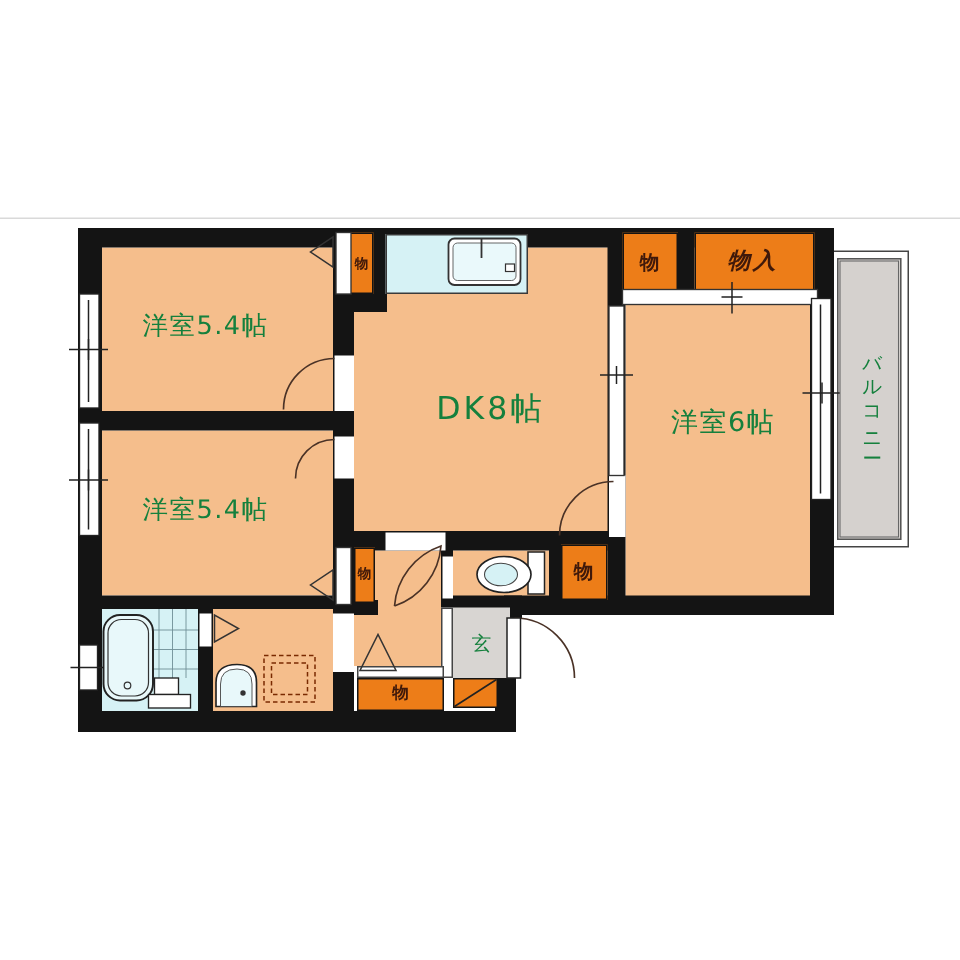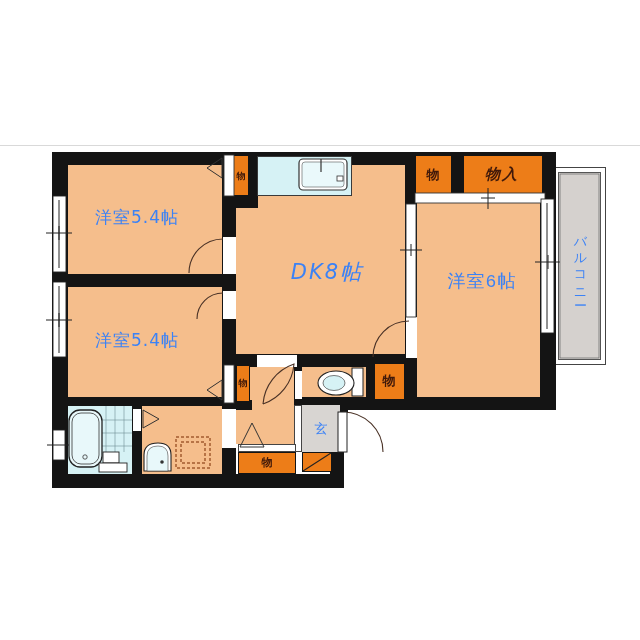--- a/index.html
+++ b/index.html
@@ -10,21 +10,21 @@
   .abs{position:absolute;}
   .floor{background:#F5BE8C;}
   .wall{background:#141414;}
   .closet{background:#ED7D18;border:1px solid #141414;box-sizing:border-box;}
   .counter{background:#D6F2F5;border:1px solid #3a3a3a;box-sizing:border-box;}
   .bath{background:#D6F2F5;}
   .genkan{background:#D8D5D2;}
   .stepstrip{background:#ffffff;border:1px solid #444;box-sizing:border-box;}
   .balcony-in{background:#D5D1CE;border:1px solid #555;box-sizing:border-box;}
   .balcony-out{background:#ffffff;border:1px solid #444;box-sizing:border-box;}
-  .lbl{position:absolute;transform:translate(-50%,-50%);color:#3b82f6;white-space:nowrap;z-index:60;}
+  .lbl{position:absolute;transform:translate(-50%,-50%);color:#15803d;white-space:nowrap;z-index:60;}
   .lbl-room{font-size:17px;letter-spacing:1px;}
   .lbl-dk{font-size:21px;letter-spacing:2px;}
   .lbl-closet{color:#40190a;font-weight:bold;}
   .lbl-vert{writing-mode:vertical-rl;letter-spacing:3px;}
   .faintline{background:#d9d9d9;}
   svg.overlay{position:absolute;left:0;top:0;z-index:40;pointer-events:none;}
   .z1{z-index:1}.z2{z-index:10}.z3{z-index:20}
 </style>
 </head>
 <body>
@@ -182,22 +182,22 @@
       <rect x="181" y="442" width="24" height="21"></rect>
     </g>
 
     <line x1="303" y1="471" x2="331" y2="453" stroke="#222" stroke-width="1.1"></line>
 
     <rect x="560" y="174" width="39" height="184" fill="none" stroke="#666" stroke-width="0.7"></rect>
   </svg>
 
   <div class="lbl lbl-room" style="left:137px;top:217px;">洋室5.4帖</div>
   <div class="lbl lbl-room" style="left:137px;top:340px;">洋室5.4帖</div>
-  <div class="lbl lbl-dk" style="left:327px;top:272px;font-style:italic;">DK8帖</div>
-  <div class="lbl lbl-room" style="left:482px;top:281px;font-size:18px;font-family:Liberation Mono, monospace;">洋室6帖</div>
+  <div class="lbl lbl-dk" style="left:327px;top:272px;">DK8帖</div>
+  <div class="lbl lbl-room" style="left:482px;top:281px;font-size:18px;">洋室6帖</div>
 
   <div class="lbl lbl-closet" style="left:241px;top:176px;font-size:9px;">物</div>
   <div class="lbl lbl-closet" style="left:433px;top:175px;font-size:13px;">物</div>
   <div class="lbl lbl-closet" style="left:502px;top:174px;font-size:15px;letter-spacing:2px;font-style:italic;">物入</div>
   <div class="lbl lbl-closet" style="left:389px;top:381px;font-size:13px;">物</div>
   <div class="lbl lbl-closet" style="left:243px;top:383px;font-size:9px;">物</div>
   <div class="lbl lbl-closet" style="left:267px;top:462px;font-size:11px;">物</div>
 
   <div class="lbl" style="left:321px;top:429px;font-size:13px;">玄</div>
   <div class="lbl lbl-vert" style="left:580px;top:264px;font-size:13px;">バルコニー</div>

